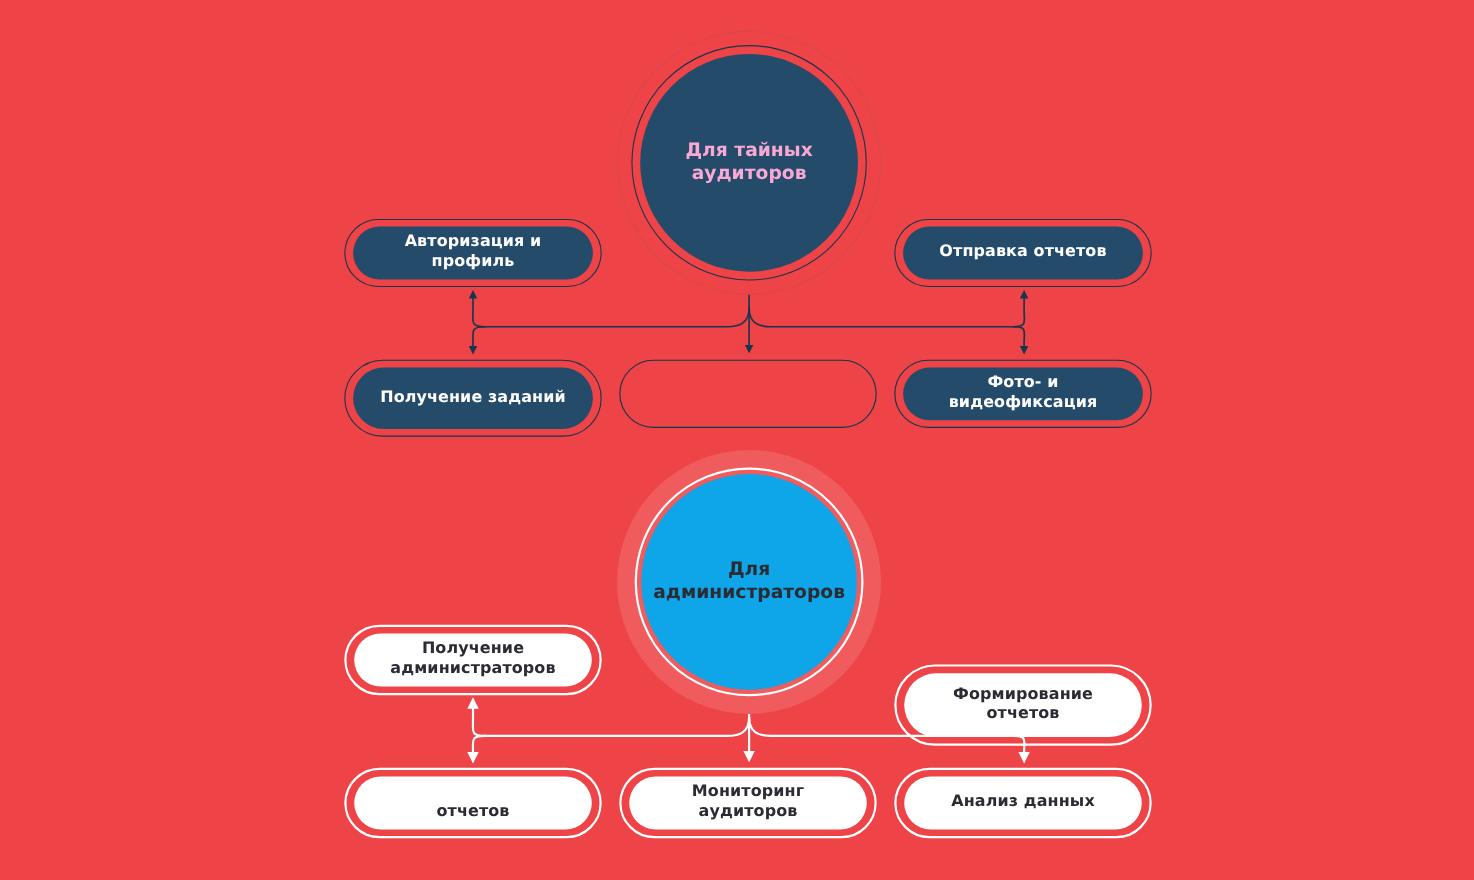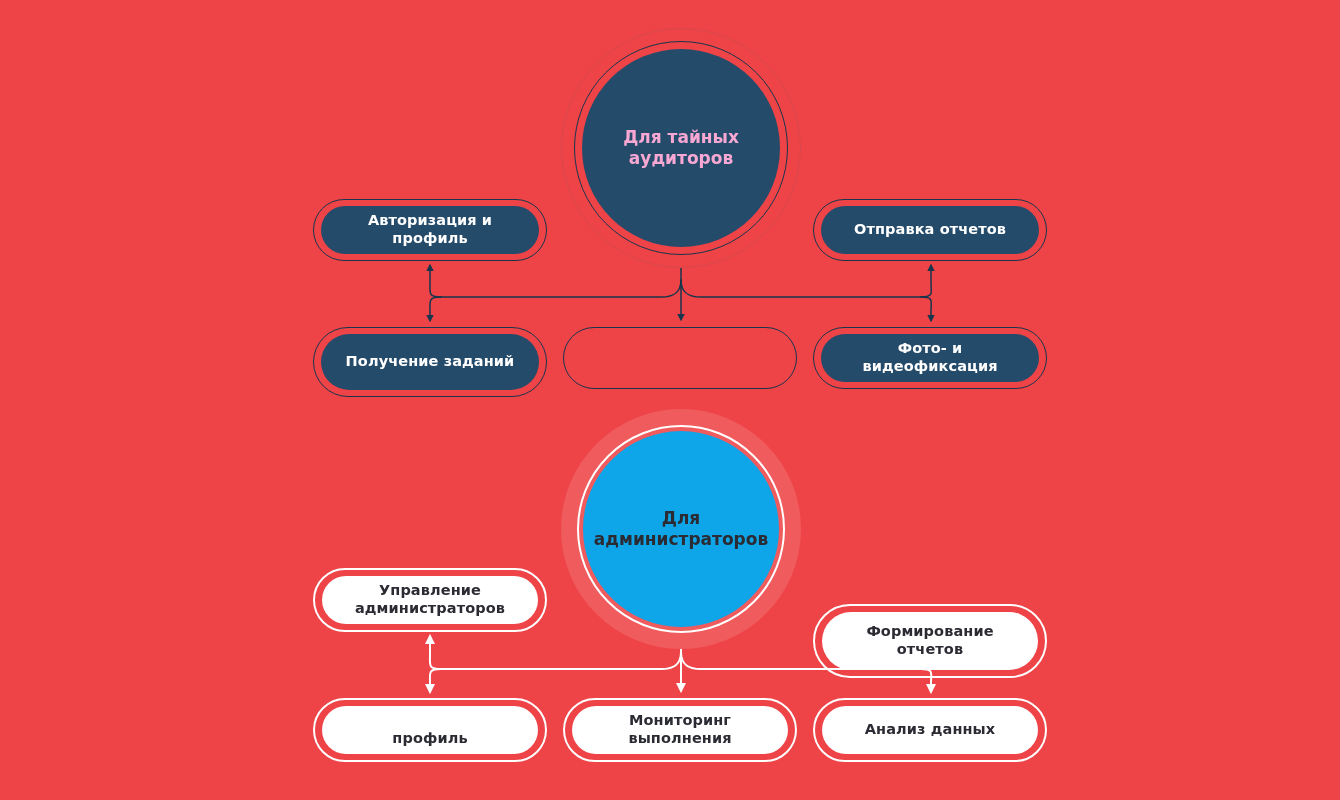--- a/index.html
+++ b/index.html
@@ -162,47 +162,47 @@
         <span>Для</span><br>
         <span>администраторов</span>
       </div>
     </div>
   </div>
 
   <div class="node light" id="n-users">
     <div class="ring"></div>
     <div class="pill">
       <div class="label">
-        <span>Управление</span><br>
+        <span>Получение</span><br>
         <span>администраторов</span>
       </div>
     </div>
   </div>
 
   <div class="node light" id="n-forms">
     <div class="ring"></div>
     <div class="pill">
       <div class="label">Формирование отчетов</div>
     </div>
   </div>
 
   <div class="node light" id="n-create">
     <div class="ring"></div>
     <div class="pill">
       <div class="label">
         <br>
-        <span>профиль</span>
+        <span>отчетов</span>
       </div>
     </div>
   </div>
 
   <div class="node light" id="n-monitor">
     <div class="ring"></div>
     <div class="pill">
-      <div class="label">Мониторинг выполнения</div>
+      <div class="label">Мониторинг аудиторов</div>
     </div>
   </div>
 
   <div class="node light" id="n-analyse">
     <div class="ring"></div>
     <div class="pill">
       <div class="label">Анализ данных</div>
     </div>
   </div>
 

